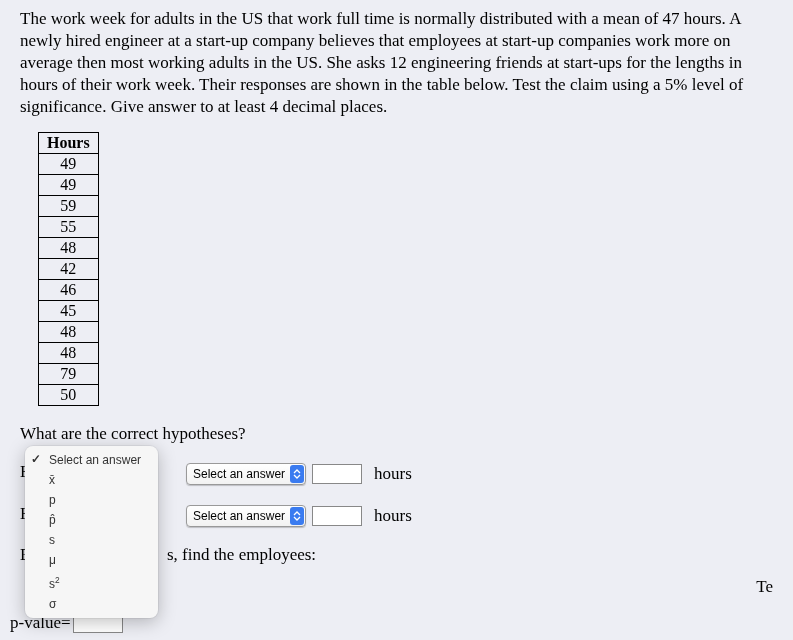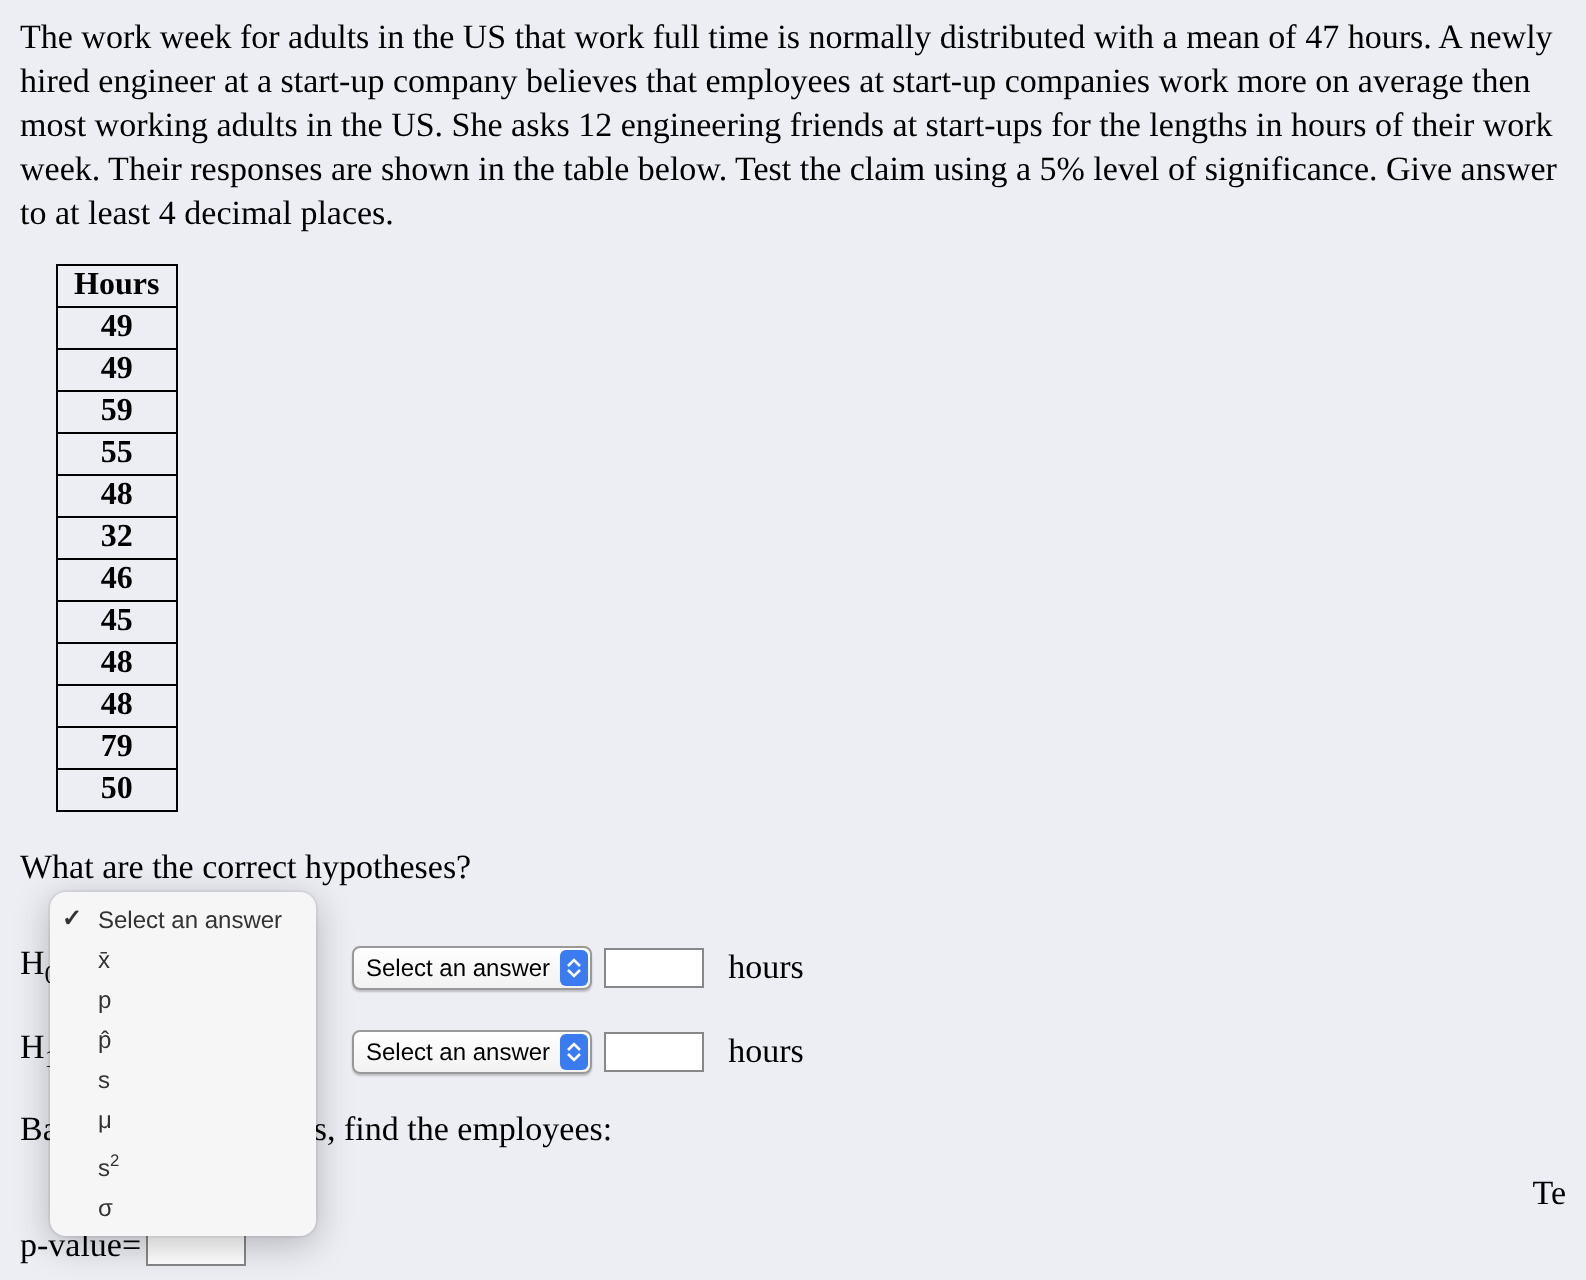--- a/index.html
+++ b/index.html
@@ -8,43 +8,43 @@
     background: #edeef4;
     font-family: "Times New Roman", Times, serif;
     font-size: 17px;
     color: #000;
     width: 793px;
     height: 640px;
     overflow: hidden;
     position: relative;
   }
   .content {
-    padding: 8px 10px;
+    padding: 8px 20px;
   }
   .problem-text {
     line-height: 1.3;
     margin-bottom: 14px;
   }
   table.data {
     border-collapse: collapse;
     margin-left: 18px;
   }
   table.data th, table.data td {
     border: 1px solid #000;
     padding: 1px 8px;
     text-align: center;
-    font-weight: bold;
+    font-weight: normal;
     font-size: 16px;
   }
   table.data th {
     font-weight: bold;
   }
   .question {
     margin-top: 18px;
-    margin-bottom: 28px;
+    margin-bottom: 18px;
   }
   .hyp-row {
     display: flex;
     align-items: center;
     gap: 6px;
     margin-bottom: 18px;
     font-size: 17px;
   }
   .hyp-row .label {
     width: 24px;
@@ -146,21 +146,21 @@
         <tr>
           <td>59</td>
         </tr>
         <tr>
           <td>55</td>
         </tr>
         <tr>
           <td>48</td>
         </tr>
         <tr>
-          <td>32</td>
+          <td>42</td>
         </tr>
         <tr>
           <td>46</td>
         </tr>
         <tr>
           <td>45</td>
         </tr>
         <tr>
           <td>48</td>
         </tr>

